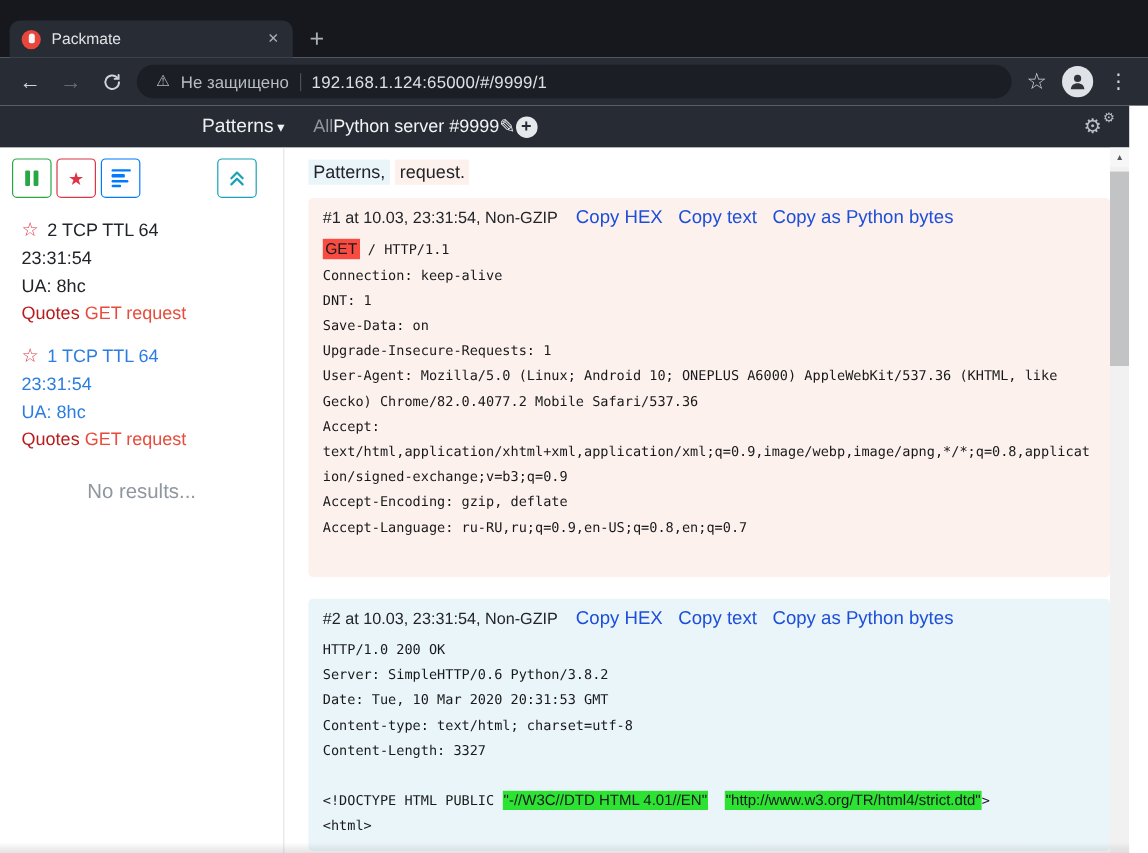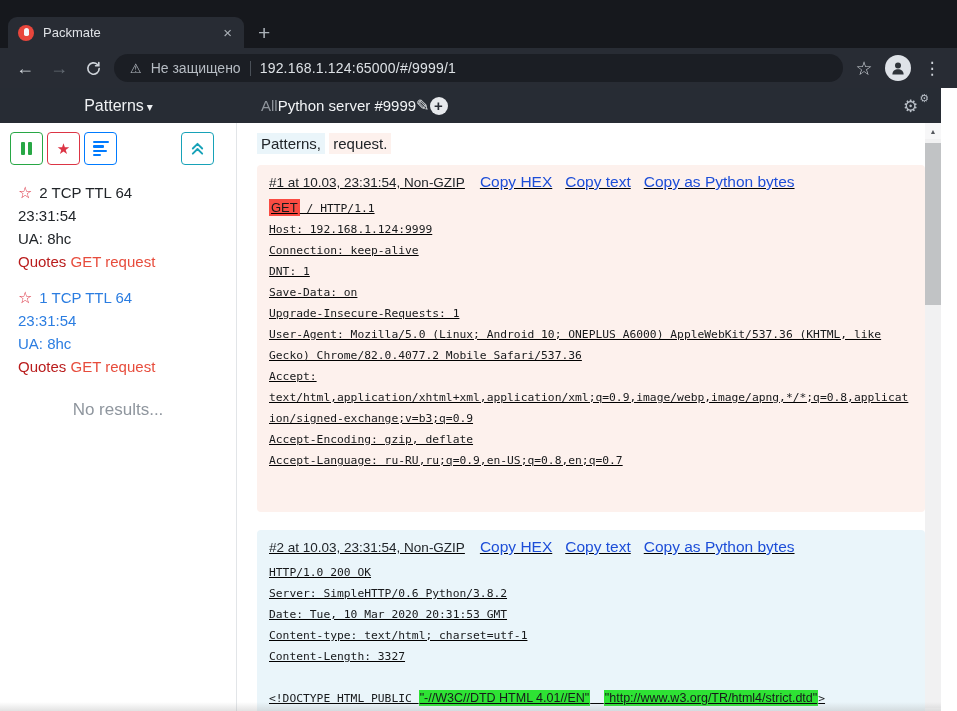--- a/index.html
+++ b/index.html
@@ -28,21 +28,21 @@
   .url { color:#dde1e5; letter-spacing:.2px; }
   .tb-star { font-size:19px; }
   .avatar { width:26px; height:26px; border-radius:50%; background:#dfe3e8; display:flex;
             align-items:center; justify-content:center; }
   .tb-menu { font-size:17px; letter-spacing:0; }
 
   
   .page-row { display:flex; height:636px; }
   .page { width:941px; display:flex; flex-direction:column; }
   .app-header { height:35px; background:#272c34; display:flex; align-items:center; color:#eef0f2; flex:0 0 35px; }
-  .patterns-dropdown { width:237px; text-align:center; font-size:16px; }
+  .patterns-dropdown { width:237px; text-align:right; font-size:16px; }
   .caret { font-size:12px; margin-left:3px; }
   .header-tabs { display:flex; align-items:center; margin-left:24px; font-size:15px; }
   .htab.inactive { color:#8f959c; }
   .htab.active { color:#f2f4f6; }
   .hicon-pencil { color:#e6e9ec; font-size:16px; }
   .plus-circle { width:18px; height:18px; border-radius:50%; background:#e6e9ec; color:#272c34;
                  font-size:15px; font-weight:bold; display:flex; align-items:center; justify-content:center; line-height:1; }
   .gear-wrap { margin-left:auto; margin-right:12px; position:relative; width:26px; height:24px; color:#b9bfc7; }
   .gear-wrap .g1 { position:absolute; left:0; top:2px; font-size:17px; }
   .gear-wrap .g2 { position:absolute; right:0; top:-2px; font-size:11px; }
@@ -71,21 +71,21 @@
   .tag-green { color:#b91c1c; }
   .tag-red { color:#e74c3c; }
   .no-results { text-align:center; color:#8f969e; font-size:17px; margin-top:22px; }
 
   main { flex:1; padding:12px 16px 0 20px; overflow:hidden; }
   .legend { font-size:15px; color:#212529; margin-bottom:13px; }
   .legend span { padding:2px 4px; }
   .legend-response { background:#eaf5fa; }
   .legend-request { background:#fdf1ed; }
 
-  .packet-card { width:668px; border-radius:4px; padding:8px 12px 20px; margin-bottom:18px; overflow:hidden;text-decoration:underline; }
+  .packet-card { width:668px; border-radius:4px; padding:8px 12px 10px; margin-bottom:18px; overflow:hidden; }
   .packet-card.request { background:#fdf1ed; }
   .packet-card.response { background:#eaf5fa; }
   .packet-head { display:flex; align-items:baseline; margin-bottom:6px; }
   .packet-id { font-size:13.5px; color:#212529; margin-right:15px; white-space:nowrap; }
   .packet-actions { display:flex; gap:13px; }
   .packet-actions a { color:#1d4ed8; font-size:15.5px; text-decoration:none; white-space:nowrap; cursor:default; }
   .code { font-family:"DejaVu Sans Mono","Liberation Mono",monospace; font-size:11.3px; line-height:21px; color:#17191b; }
   .code-line { white-space:pre; min-height:21px; }
   .hl-red { background:#fa4b42; font-family:"Liberation Sans","DejaVu Sans",sans-serif; font-size:13px; padding:1px 2px; }
   .hl-green { background:#2ee234; font-family:"Liberation Sans","DejaVu Sans",sans-serif; font-size:12.5px; padding:1px 1px; }
@@ -208,21 +208,20 @@
               <div class="packet-head">
                 <span class="packet-id">#1 at 10.03, 23:31:54, Non-GZIP</span>
                 <span class="packet-actions">
                   <a>Copy HEX</a>
                   <a>Copy text</a>
                   <a>Copy as Python bytes</a>
                 </span>
               </div>
               <div class="code">
                 <div class="code-line"><span class="hl-red">GET</span><span> / HTTP/1.1</span></div>
-                <div class="code-line"><span>Host: 192.168.1.124:9999</span></div>
                 <div class="code-line"><span>Connection: keep-alive</span></div>
                 <div class="code-line"><span>DNT: 1</span></div>
                 <div class="code-line"><span>Save-Data: on</span></div>
                 <div class="code-line"><span>Upgrade-Insecure-Requests: 1</span></div>
                 <div class="code-line"><span>User-Agent: Mozilla/5.0 (Linux; Android 10; ONEPLUS A6000) AppleWebKit/537.36 (KHTML, like</span></div>
                 <div class="code-line"><span>Gecko) Chrome/82.0.4077.2 Mobile Safari/537.36</span></div>
                 <div class="code-line"><span>Accept:</span></div>
                 <div class="code-line"><span>text/html,application/xhtml+xml,application/xml;q=0.9,image/webp,image/apng,*/*;q=0.8,applicat</span></div>
                 <div class="code-line"><span>ion/signed-exchange;v=b3;q=0.9</span></div>
                 <div class="code-line"><span>Accept-Encoding: gzip, deflate</span></div>
@@ -236,21 +235,21 @@
                 <span class="packet-actions">
                   <a>Copy HEX</a>
                   <a>Copy text</a>
                   <a>Copy as Python bytes</a>
                 </span>
               </div>
               <div class="code">
                 <div class="code-line"><span>HTTP/1.0 200 OK</span></div>
                 <div class="code-line"><span>Server: SimpleHTTP/0.6 Python/3.8.2</span></div>
                 <div class="code-line"><span>Date: Tue, 10 Mar 2020 20:31:53 GMT</span></div>
-                <div class="code-line"><span>Content-type: text/html; charset=utf-1</span></div>
+                <div class="code-line"><span>Content-type: text/html; charset=utf-8</span></div>
                 <div class="code-line"><span>Content-Length: 3327</span></div>
                 <div class="code-line"></div>
                 <div class="code-line"><span>&lt;!DOCTYPE HTML PUBLIC </span><span class="hl-green">"-//W3C//DTD HTML 4.01//EN"</span><span>  </span><span class="hl-green">"http://www.w3.org/TR/html4/strict.dtd"</span><span>&gt;</span></div>
                 <div class="code-line"><span>&lt;html&gt;</span></div>
               </div>
             </section>
           </div>
       </main>
 
       <div class="v-scrollbar">

